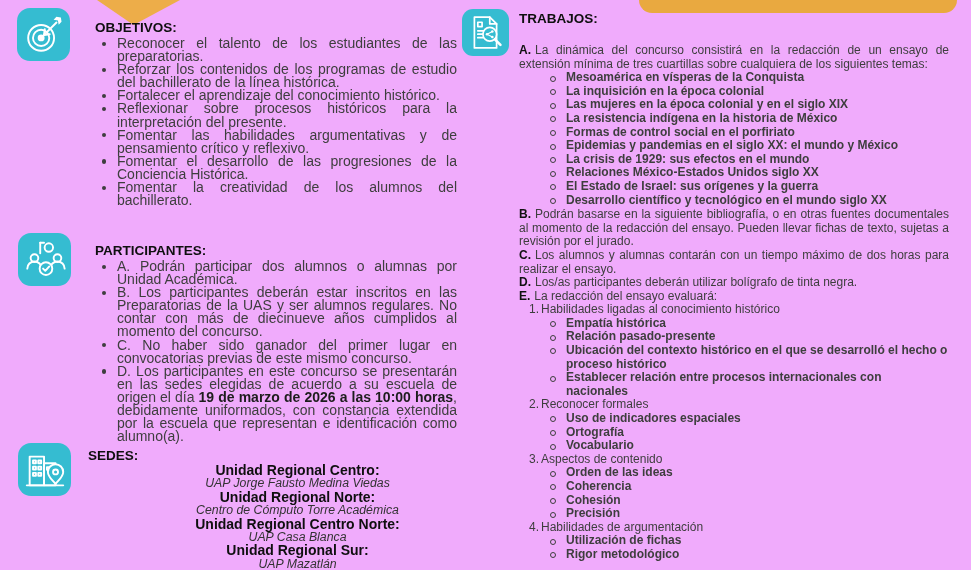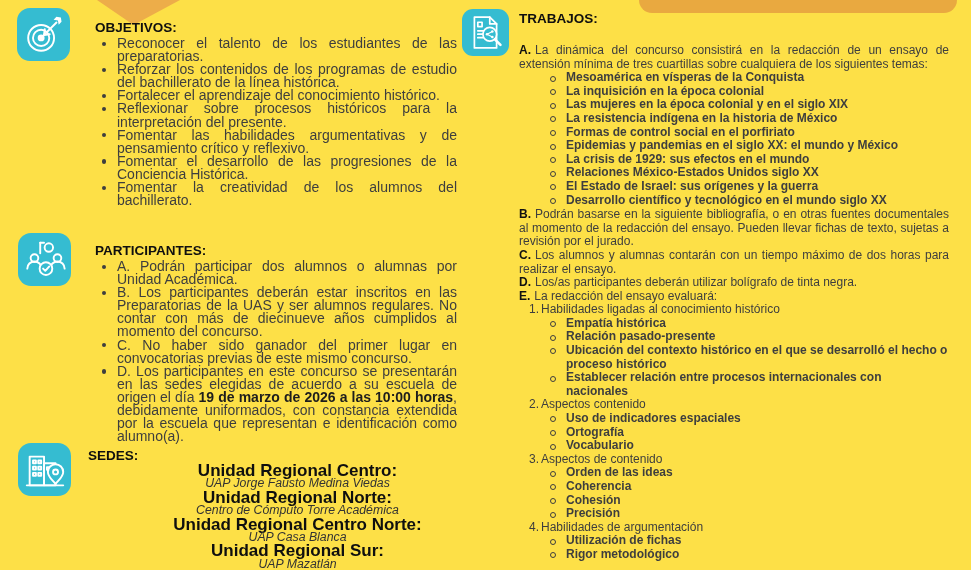--- a/index.html
+++ b/index.html
@@ -1,19 +1,19 @@
 <!DOCTYPE html>
 <html><head>
 <meta charset="utf-8">
 <style>
   html,body{margin:0;padding:0;}
   .page{
     position:relative;
     width:971px;height:570px;
-    background:#fde047;
+    background:#f0abfc;
     overflow:hidden;
     font-family:"Liberation Sans", sans-serif;
     color:#3e3e3e;
   }
   
   .wedge{
     position:absolute;left:97px;top:0;width:83px;height:25px;
     background:#EDAD49;
     clip-path:polygon(0 0,100% 0,44% 100%);
   }
@@ -45,21 +45,21 @@
     content:"";position:absolute;left:7px;top:4.6px;width:4.2px;height:4.2px;
     border-radius:50%;background:#3e3e3e;
   }
   .date{color:#1d1d1d;}
 
   .sec-sedes-head{position:absolute;left:88px;top:448px;}
   .venues{
     position:absolute;left:95px;top:464px;width:405px;
     text-align:center;font-size:12.3px;line-height:13.4px;
   }
-  .venues .region{font-weight:bold;color:#0f0f0f;font-size:17px;}
+  .venues .region{font-weight:bold;color:#0f0f0f;font-size:14px;}
   .venues .venue{font-style:italic;color:#333;}
 
   
   .sec-trabajos{position:absolute;left:519px;top:11px;width:430px;font-size:12px;line-height:13.6px;}
   .sec-trabajos h2{margin-bottom:18px;}
   .para{margin:0;text-align:justify;}
   .lead{font-weight:bold;color:#111;margin-right:4px;}
   .sub{position:relative;padding-left:47px;font-weight:bold;}
   .sub::before{
     content:"";position:absolute;left:31px;top:4.4px;width:4px;height:4px;
@@ -199,21 +199,21 @@
     <p class="para"><b class="lead">D.</b><span>Los/as participantes deberán utilizar bolígrafo de tinta negra.</span></p>
     <p class="para"><b class="lead">E.</b><span>La redacción del ensayo evaluará:</span></p>
 
     <div>
       <div class="crit"><span class="num">1.</span><span>Habilidades ligadas al conocimiento histórico</span></div>
       <div class="sub"><span>Empatía histórica</span></div>
       <div class="sub"><span>Relación pasado-presente</span></div>
       <div class="sub"><span>Ubicación del contexto histórico en el que se desarrolló el hecho o proceso histórico</span></div>
       <div class="sub narrow"><span>Establecer relación entre procesos internacionales con nacionales</span></div>
 
-      <div class="crit"><span class="num">2.</span><span>Aspectos contenido</span></div>
+      <div class="crit"><span class="num">2.</span><span>Reconocer formales</span></div>
       <div class="sub"><span>Uso de indicadores espaciales</span></div>
       <div class="sub"><span>Ortografía</span></div>
       <div class="sub"><span>Vocabulario</span></div>
 
       <div class="crit"><span class="num">3.</span><span>Aspectos de contenido</span></div>
       <div class="sub"><span>Orden de las ideas</span></div>
       <div class="sub"><span>Coherencia</span></div>
       <div class="sub"><span>Cohesión</span></div>
       <div class="sub"><span>Precisión</span></div>
 

